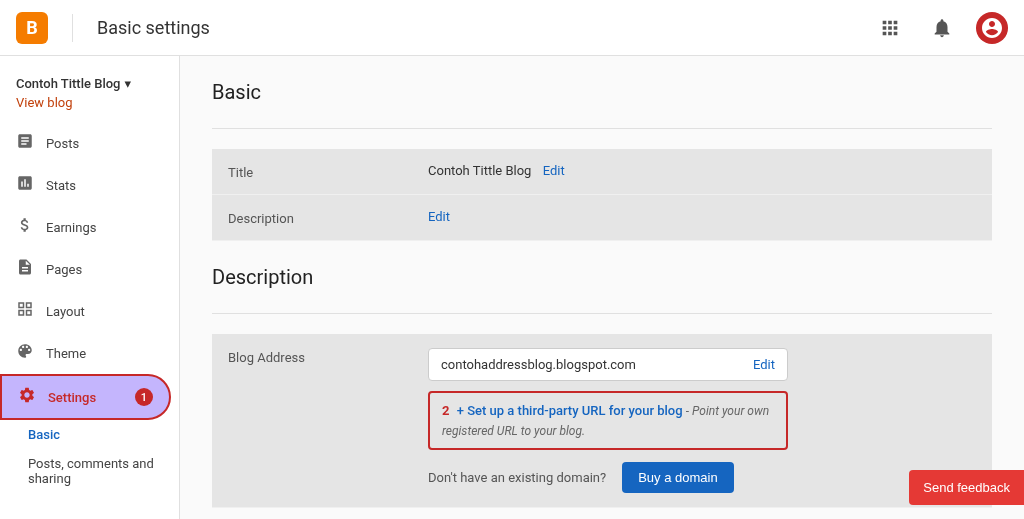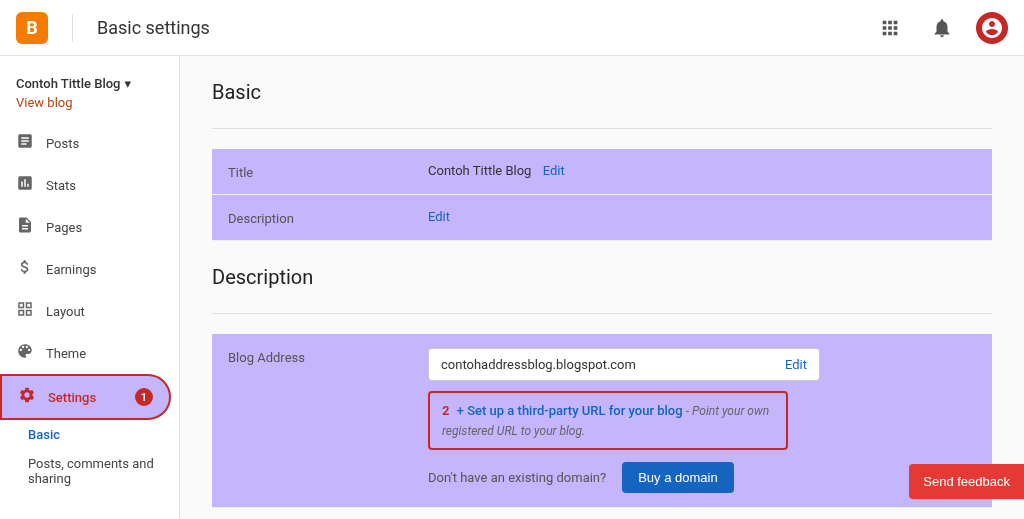--- a/index.html
+++ b/index.html
@@ -163,21 +163,21 @@
       font-weight: 400;
       color: #222;
       margin-bottom: 16px;
       padding-bottom: 8px;
     }
 
     .settings-table {
       width: 100%;
       border-collapse: collapse;
       margin-bottom: 24px;
-      background: #c4b5fd;
+      background: #e5e5e5;
     }
     .settings-table td {
       padding: 14px 16px;
       vertical-align: top;
       border-bottom: 1px solid #f0f0f0;
     }
     .settings-table .label-col {
       width: 200px;
       color: #555;
       font-size: 13px;
@@ -202,21 +202,21 @@
     }
 
     
     .blog-address-field {
       display: flex;
       align-items: center;
       border: 1px solid #ccc;
       border-radius: 4px;
       padding: 8px 12px;
       background: #fff;
-      width: 392px;
+      width: 360px;
       justify-content: space-between;
     }
     .blog-address-field span { font-size: 13px; color: #333; }
 
     
     .third-party-box {
       border: 2px solid #c62828;
       border-radius: 4px;
       padding: 8px 12px;
       margin-top: 10px;
@@ -254,21 +254,21 @@
       border-radius: 4px;
       padding: 8px 16px;
       cursor: pointer;
       font-size: 13px;
       font-weight: 500;
     }
 
     
     .send-feedback-btn {
       position: fixed;
-      bottom: 20px;
+      bottom: 14px;
       right: 0;
       background: #e53935;
       color: #fff;
       border: none;
       padding: 10px 14px;
       font-size: 13px;
       cursor: pointer;
       border-radius: 4px 0 0 4px;
       writing-mode: horizontal-tb;
       z-index: 200;
@@ -330,32 +330,32 @@
       <span class="icon">
         <svg width="18" height="18" viewBox="0 0 24 24" fill="#666">
             <path d="M19 3H5c-1.1 0-2 .9-2 2v14c0 1.1.9 2 2 2h14c1.1 0 2-.9 2-2V5c0-1.1-.9-2-2-2zM9 17H7v-7h2v7zm4 0h-2V7h2v10zm4 0h-2v-4h2v4z"></path>
           </svg>
       </span>
       <span>Stats</span>
     </div>
     <div class="sidebar-nav-item">
       <span class="icon">
         <svg width="18" height="18" viewBox="0 0 24 24" fill="#666">
+            <path d="M11.8 10.9c-2.27-.59-3-1.2-3-2.15 0-1.09 1.01-1.85 2.7-1.85 1.78 0 2.44.85 2.5 2.1h2.21c-.07-1.72-1.12-3.3-3.21-3.81V3h-3v2.16c-1.94.42-3.5 1.68-3.5 3.61 0 2.31 1.91 3.46 4.7 4.13 2.5.6 3 1.48 3 2.41 0 .69-.49 1.79-2.7 1.79-2.06 0-2.87-.92-2.98-2.1h-2.2c.12 2.19 1.76 3.42 3.68 3.83V21h3v-2.15c1.95-.37 3.5-1.5 3.5-3.55 0-2.84-2.43-3.81-4.7-4.4z"></path>
+          </svg>
+      </span>
+      <span>Earnings</span>
+    </div>
+    <div class="sidebar-nav-item">
+      <span class="icon">
+        <svg width="18" height="18" viewBox="0 0 24 24" fill="#666">
             <path d="M14 2H6c-1.1 0-2 .9-2 2v16c0 1.1.9 2 2 2h12c1.1 0 2-.9 2-2V8l-6-6zm2 16H8v-2h8v2zm0-4H8v-2h8v2zm-3-5V3.5L18.5 9H13z"></path>
           </svg>
       </span>
       <span>Pages</span>
-    </div>
-    <div class="sidebar-nav-item">
-      <span class="icon">
-        <svg width="18" height="18" viewBox="0 0 24 24" fill="#666">
-            <path d="M11.8 10.9c-2.27-.59-3-1.2-3-2.15 0-1.09 1.01-1.85 2.7-1.85 1.78 0 2.44.85 2.5 2.1h2.21c-.07-1.72-1.12-3.3-3.21-3.81V3h-3v2.16c-1.94.42-3.5 1.68-3.5 3.61 0 2.31 1.91 3.46 4.7 4.13 2.5.6 3 1.48 3 2.41 0 .69-.49 1.79-2.7 1.79-2.06 0-2.87-.92-2.98-2.1h-2.2c.12 2.19 1.76 3.42 3.68 3.83V21h3v-2.15c1.95-.37 3.5-1.5 3.5-3.55 0-2.84-2.43-3.81-4.7-4.4z"></path>
-          </svg>
-      </span>
-      <span>Earnings</span>
     </div>
     <div class="sidebar-nav-item">
       <span class="icon">
         <svg width="18" height="18" viewBox="0 0 24 24" fill="#666">
             <path d="M3 3v8h8V3H3zm6 6H5V5h4v4zm-6 4v8h8v-8H3zm6 6H5v-4h4v4zm4-16v8h8V3h-8zm6 6h-4V5h4v4zm-6 4v8h8v-8h-8zm6 6h-4v-4h4v4z"></path>
           </svg>
       </span>
       <span>Layout</span>
     </div>
     <div class="sidebar-nav-item">

